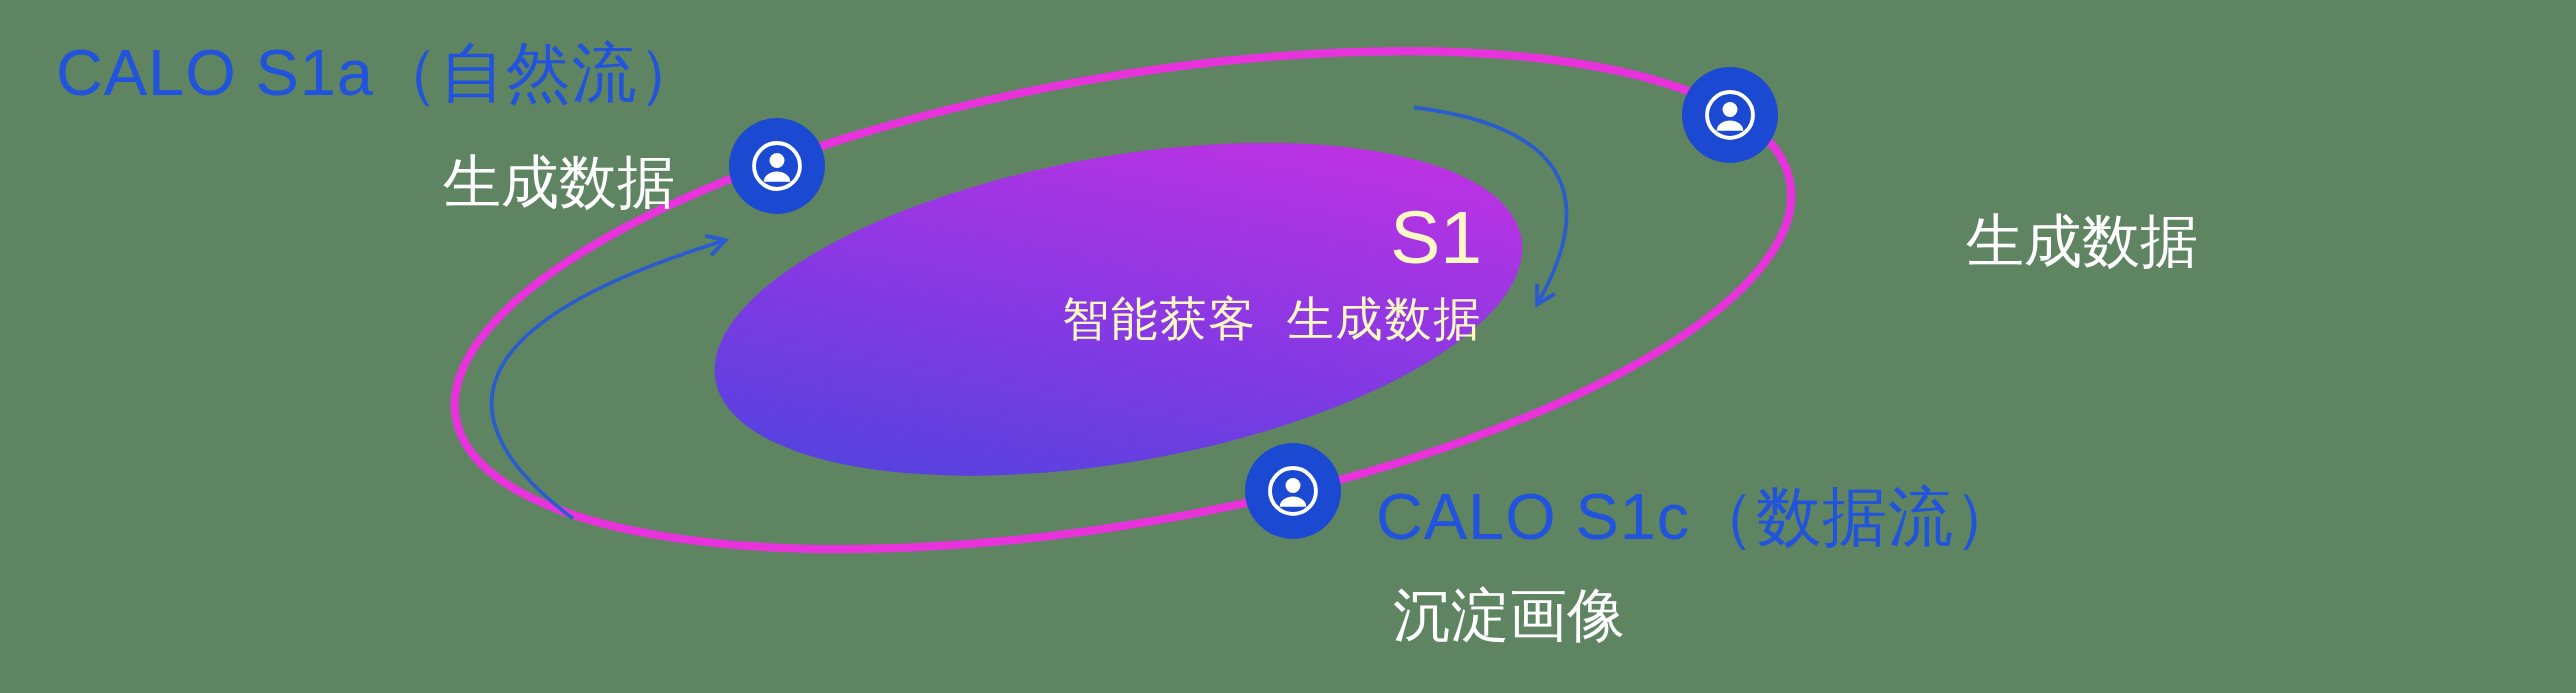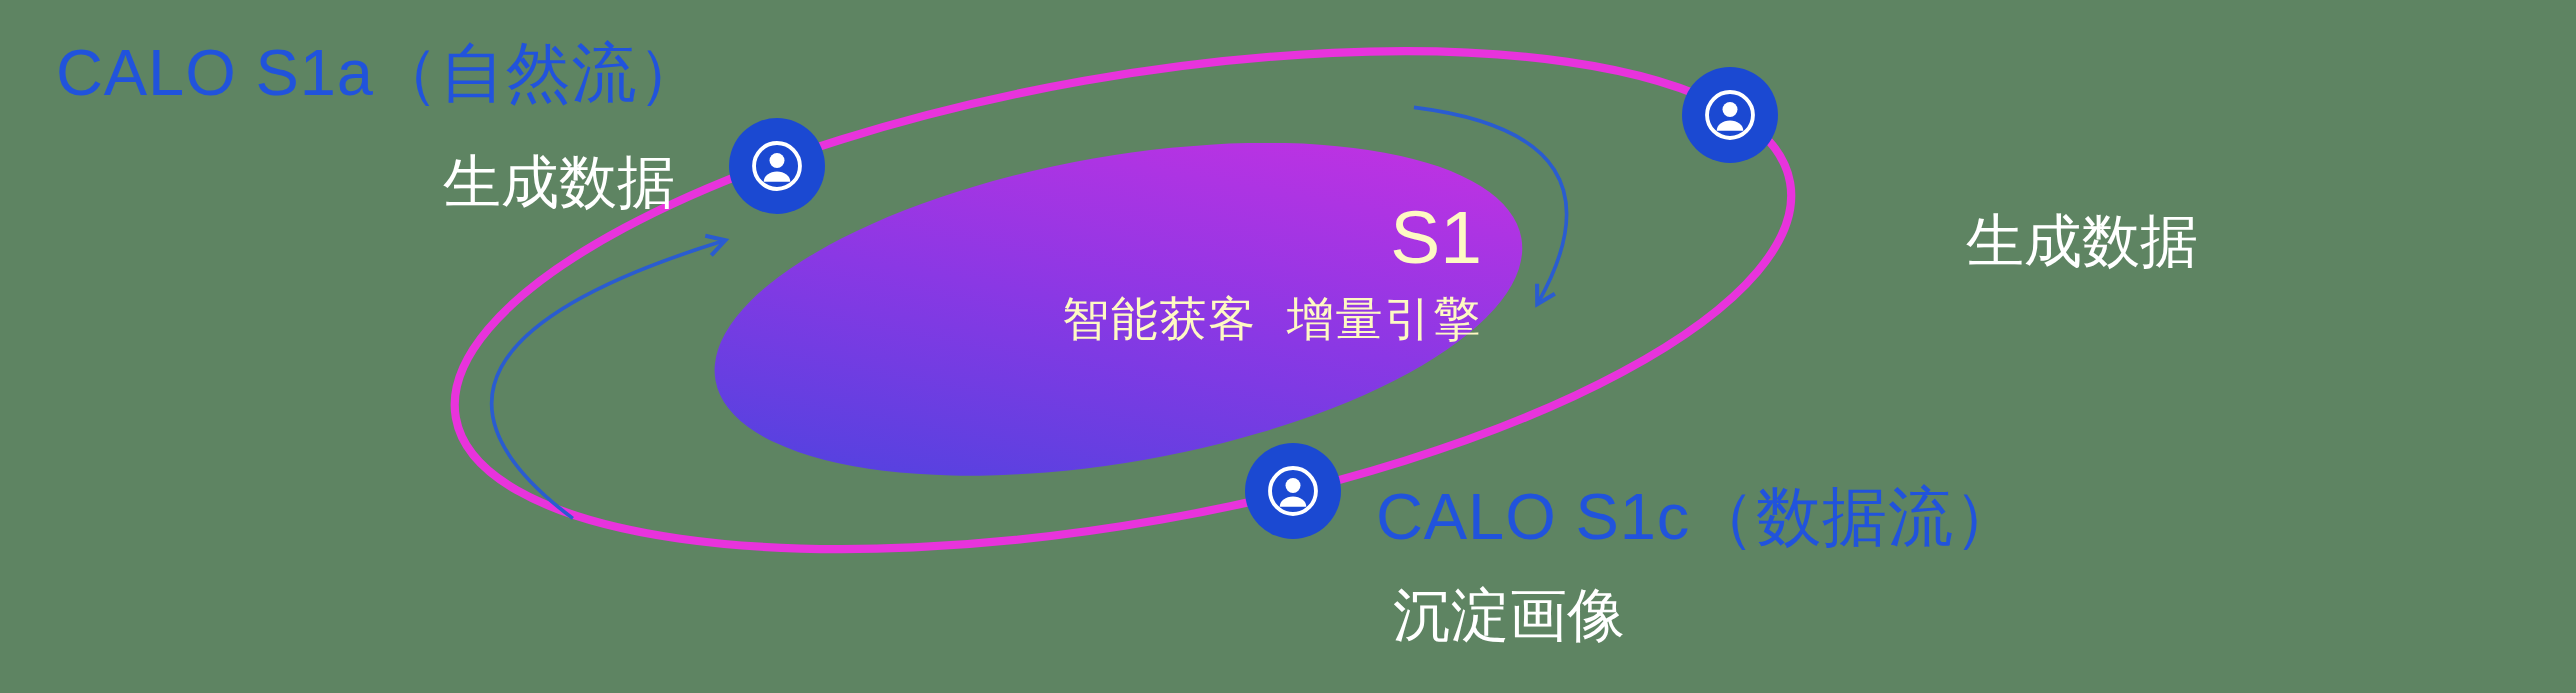--- a/index.html
+++ b/index.html
@@ -99,21 +99,21 @@
 
     <ellipse cx="1230" cy="340" rx="450" ry="168" fill="url(#coreGrad)" transform="rotate(-10 1230 340)"></ellipse>
 
     <path d="M 630 570 Q 390 390 795 265" fill="none" stroke-width="4" marker-end="url(#arrowhead)" stroke="#2a5cd0"></path>
 
     <path d="M 1555 118 Q 1795 148 1692 332" fill="none" stroke-width="4" marker-end="url(#arrowhead)" stroke="#2a5cd0"></path>
   </svg>
 
   <div class="center-text">
     <div class="center-title">S1</div>
-    <div class="center-sub">智能获客  增量引擎</div>
+    <div class="center-sub">智能获客  生成数据</div>
   </div>
 
   <div class="node" id="node-s1a">
     <svg viewBox="0 0 48 48">
       <circle cx="24" cy="24" r="19" fill="none" stroke="#ffffff" stroke-width="3.2"></circle>
       <circle cx="24" cy="19.5" r="6.2" fill="#ffffff"></circle>
       <path d="M13 37 a11 8.5 0 0 1 22 0 z" fill="#ffffff"></path>
     </svg>
   </div>
 

